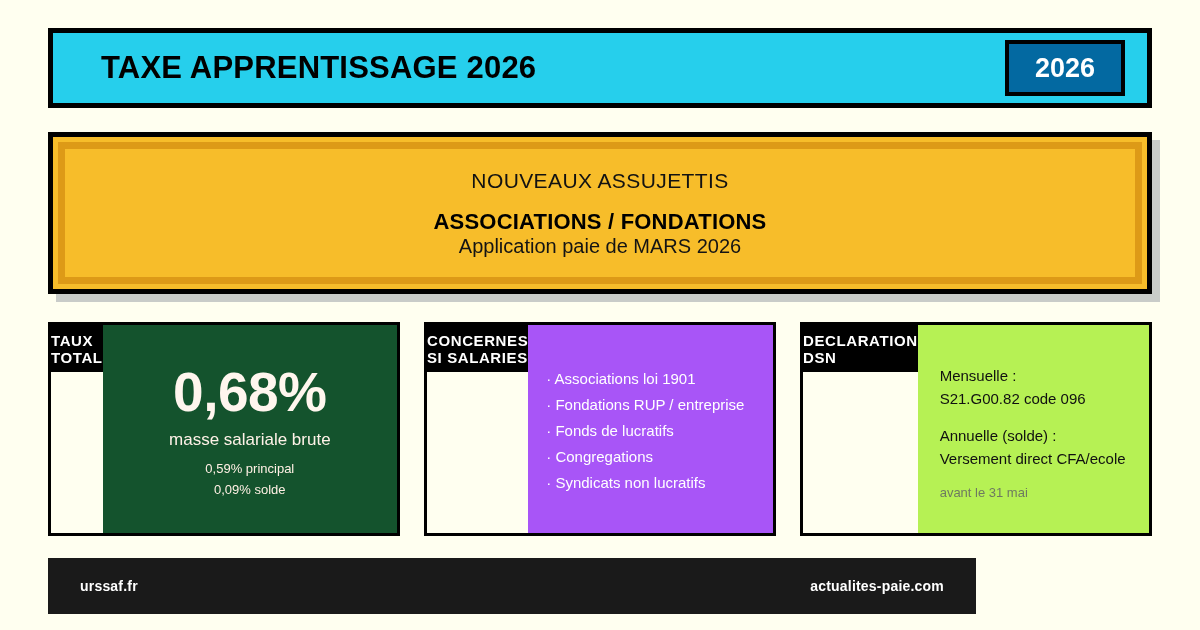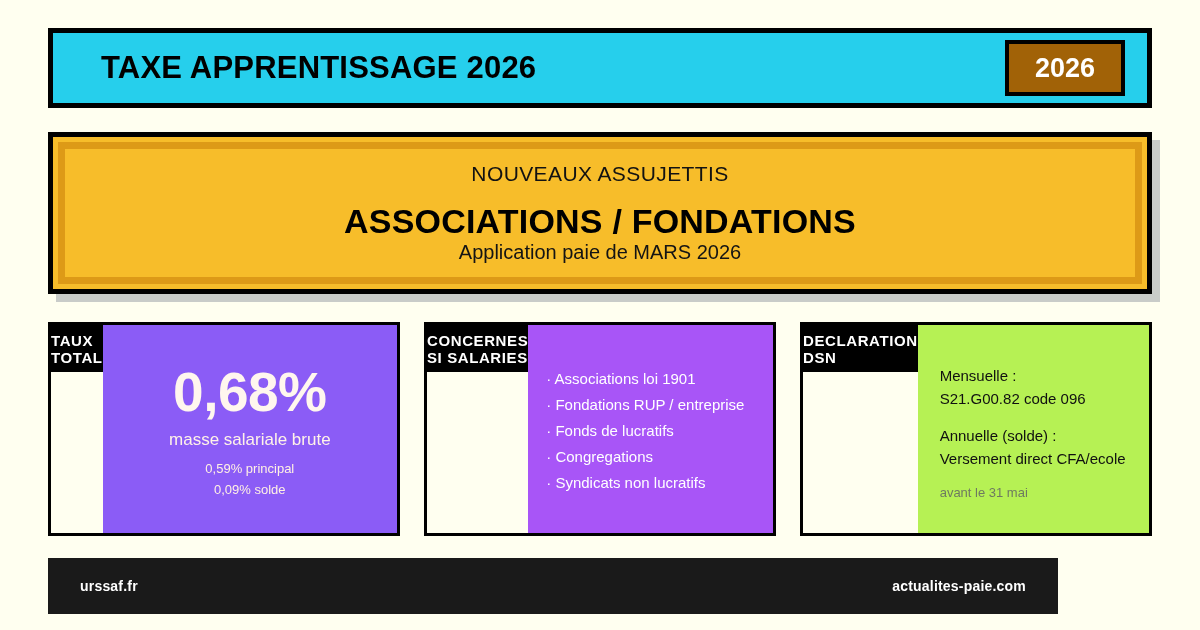--- a/index.html
+++ b/index.html
@@ -37,21 +37,21 @@
     padding: 0 22px 0 48px;
   }
   .title-text {
     font-size: 31px;
     font-weight: bold;
     color: #000000;
     letter-spacing: 0.2px;
     white-space: nowrap;
   }
   .year-badge {
-    background: #a16207;
+    background: #0369a1;
     border: 4px solid #000000;
     box-sizing: border-box;
     width: 120px;
     height: 56px;
     display: flex;
     align-items: center;
     justify-content: center;
     color: #FFFFFF;
     font-size: 27px;
     font-weight: bold;
@@ -92,21 +92,21 @@
   }
   .banner-kicker {
     position: relative;
     font-size: 21px;
     color: #121212;
     letter-spacing: 0.4px;
     margin-bottom: 16px;
   }
   .banner-main {
     position: relative;
-    font-size: 34px;
+    font-size: 22px;
     font-weight: bold;
     color: #000000;
     letter-spacing: 0.2px;
     margin-bottom: 0;
   }
   .banner-sub {
     position: relative;
     font-size: 20px;
     color: #141414;
   }
@@ -141,21 +141,21 @@
     font-weight: bold;
     letter-spacing: 0.6px;
   }
   .card-body {
     flex: 1 1 auto;
     box-sizing: border-box;
   }
 
   
   .body-rate {
-    background: #8b5cf6;
+    background: #14532d;
     display: flex;
     flex-direction: column;
     align-items: center;
     justify-content: center;
     padding-top: 4px;
   }
   .rate-value {
     font-size: 55px;
     font-weight: bold;
     color: #FFF6EE;
@@ -218,21 +218,21 @@
     color: #6E7A60;
     margin-top: 16px;
     line-height: 1;
   }
 
   
   .footer {
     position: absolute;
     left: 48px;
     top: 558px;
-    width: 1010px;
+    width: 928px;
     height: 56px;
     background: #1A1A1A;
     display: flex;
     align-items: center;
     justify-content: space-between;
     padding: 0 32px;
     box-sizing: border-box;
   }
   .footer-text {
     color: #FFFFFF;

